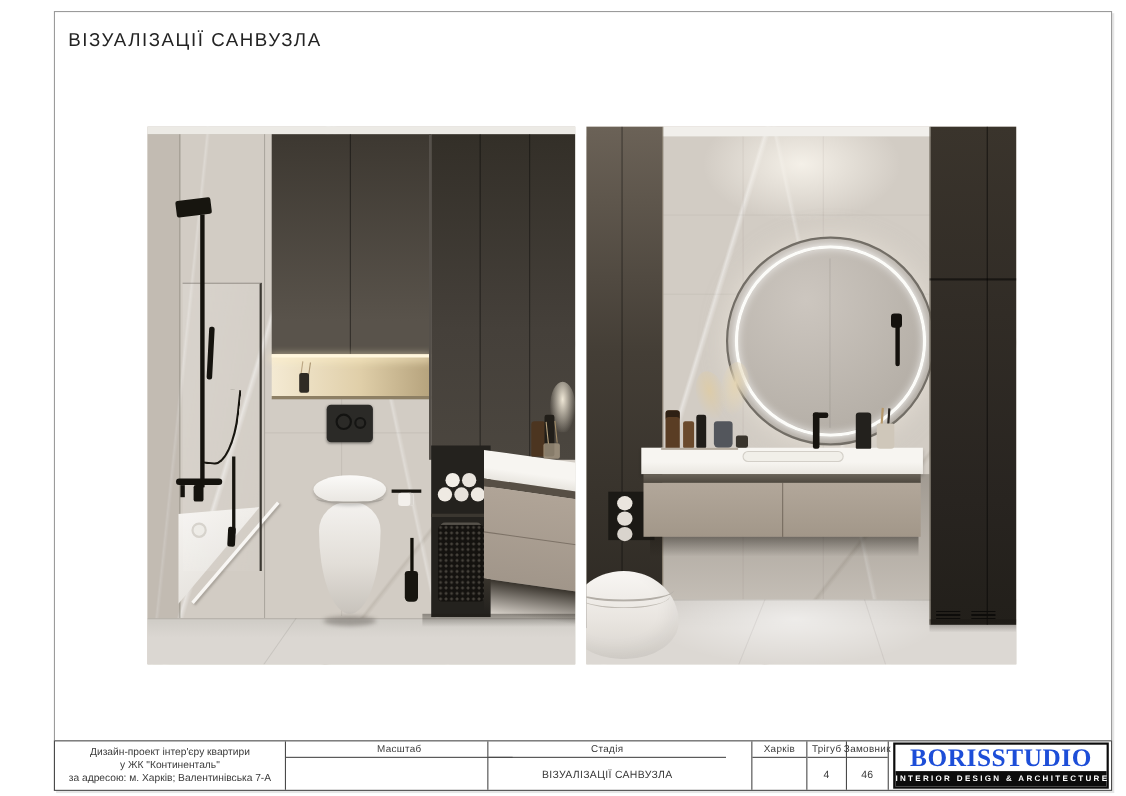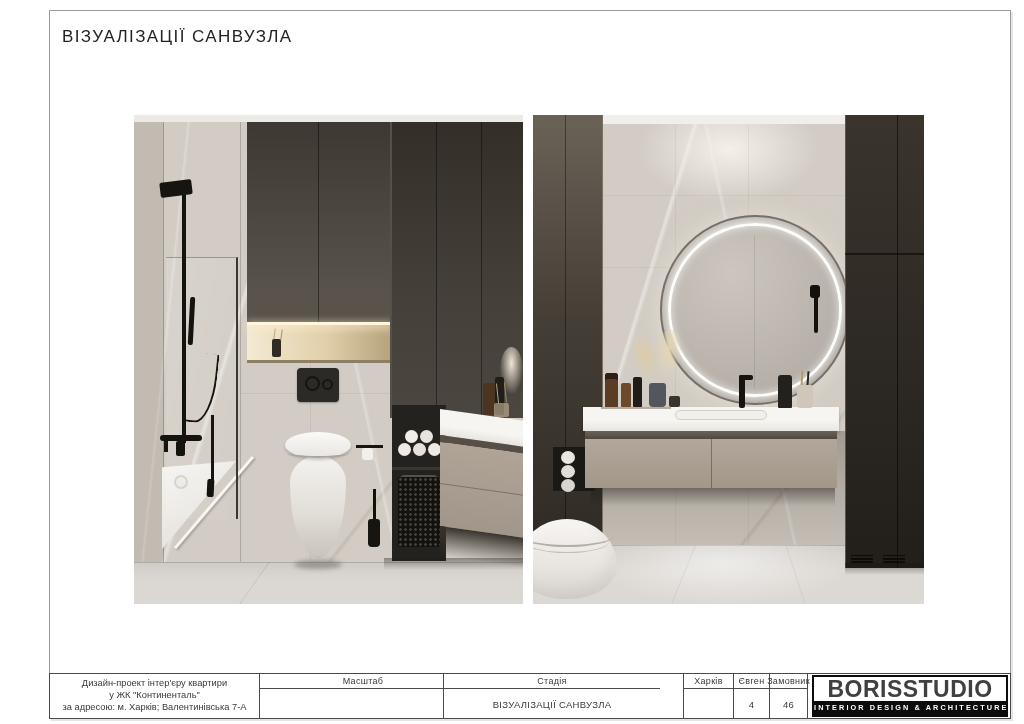--- a/index.html
+++ b/index.html
@@ -145,21 +145,21 @@
   .tb-head { position:absolute; left:0; right:0; top:0; height:15px; border-bottom:1px solid #4a4a4a; font-size:9px; display:flex; align-items:center; justify-content:center; letter-spacing:.3px; }
   .tb-val { position:absolute; left:0; right:0; top:16px; bottom:0; display:flex; align-items:center; justify-content:center; font-size:9.5px; letter-spacing:.3px; }
   #tb-project { left:0; width:209px; border-left:none; display:flex; flex-direction:column; align-items:center; justify-content:center; font-size:9.3px; line-height:11.8px; text-align:center; }
   #tb-client { left:209px; width:207px; }
   #tb-stage  { left:393px; width:217px; }
   #tb-scale  { left:633px; width:50px; }
   #tb-sheet  { left:683px; width:36px; }
   #tb-sheets { left:719px; width:38px; }
   #tb-logo   { left:757px; width:205px; display:flex; align-items:center; justify-content:center; }
   #logo-box { width:196px; border:2px solid #0c0c0c; background:#fff; }
-  #logo-name { font-size:23px; font-weight:bold; letter-spacing:.5px; line-height:24px; text-align:center; color:#404040; white-space:nowrap; font-family:Liberation Sans, sans-serif; }
+  #logo-name { font-size:23px; font-weight:bold; letter-spacing:.5px; line-height:24px; text-align:center; color:#1d4ed8; white-space:nowrap; font-family:Liberation Serif, serif; }
   #logo-tagline { background:#0c0c0c; color:#fff; font-size:7.3px; font-weight:bold; letter-spacing:2.1px; text-align:center; padding:2px 0 3px; white-space:nowrap; }
 </style>
 </head>
 <body>
 
 <div class="abs" id="frame"></div>
 <div class="abs" id="sheet-title">ВІЗУАЛІЗАЦІЇ САНВУЗЛА</div>
 
 <div class="abs render marble" id="render-left">
   <div class="abs L-ceiling"></div>
@@ -291,21 +291,21 @@
   </div>
   <div class="tb-cell" id="tb-stage">
     <div class="tb-head">Стадія</div>
     <div class="tb-val">ВІЗУАЛІЗАЦІЇ САНВУЗЛА</div>
   </div>
   <div class="tb-cell" id="tb-scale">
     <div class="tb-head">Харків</div>
     <div class="tb-val"></div>
   </div>
   <div class="tb-cell" id="tb-sheet">
-    <div class="tb-head">Євген</div>
+    <div class="tb-head">Трігуб</div>
     <div class="tb-val">4</div>
   </div>
   <div class="tb-cell" id="tb-sheets">
     <div class="tb-head">Замовник</div>
     <div class="tb-val">46</div>
   </div>
   <div class="tb-cell" id="tb-logo">
     <div id="logo-box">
       <div id="logo-name">BORISSTUDIO</div>
       <div id="logo-tagline">INTERIOR DESIGN &amp; ARCHITECTURE</div>

